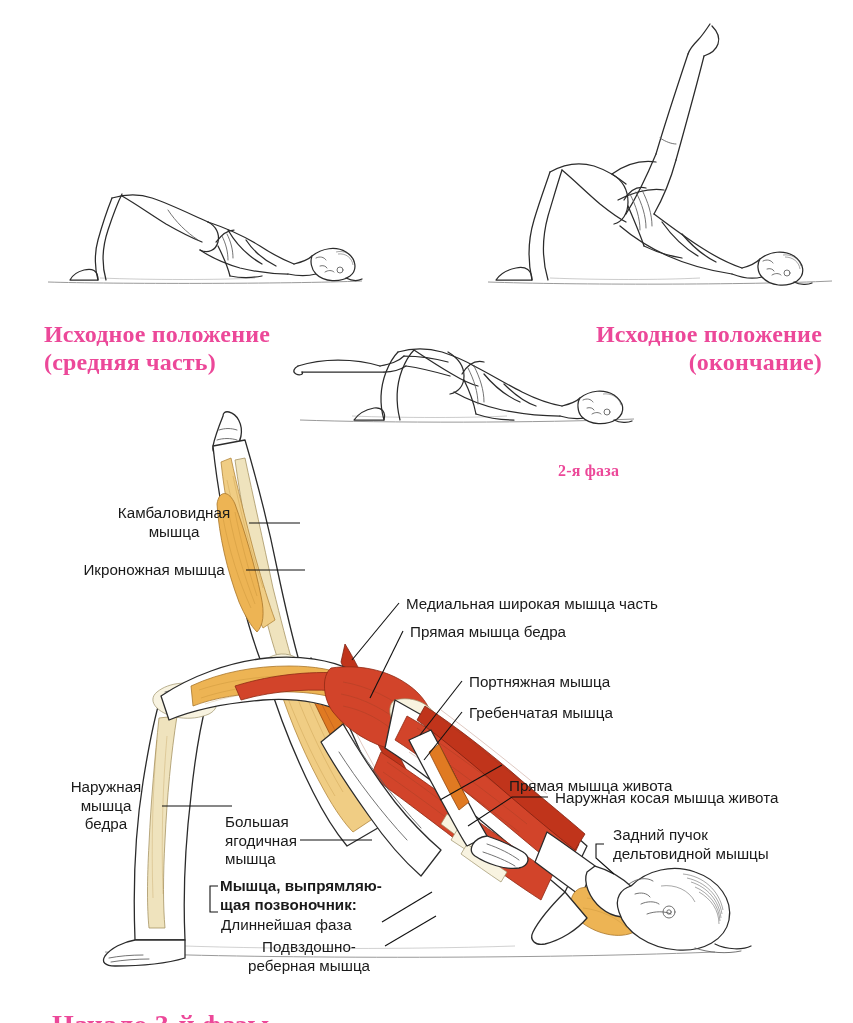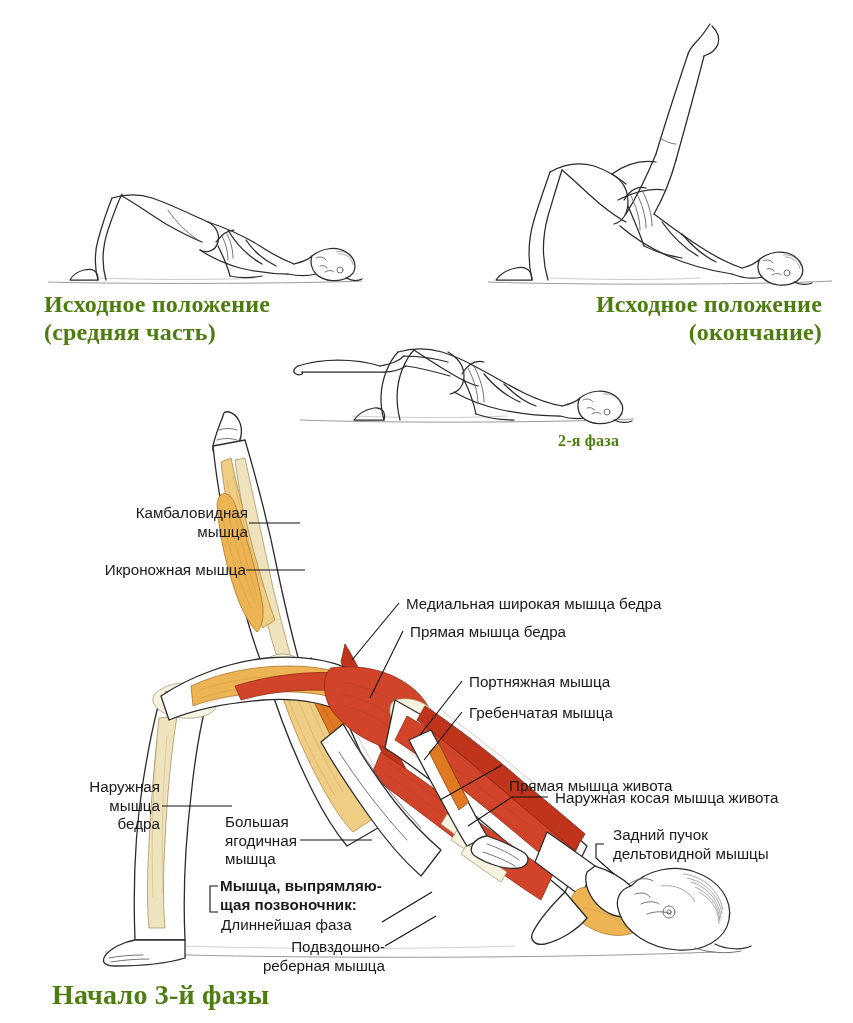--- a/index.html
+++ b/index.html
@@ -10,40 +10,41 @@
     color:#1a1a1a;
     -webkit-font-smoothing:antialiased;
   }
   .stage{position:absolute;left:0;top:0;width:853px;height:1023px;}
 
   
   .phase-label{
     position:absolute;
     font-family:"Liberation Serif","DejaVu Serif",serif;
     font-weight:bold;
-    color:#4d7c0f;
+    color:#ec4899;
     letter-spacing:.2px;
     line-height:1.18;
     white-space:pre-line;
+    margin-top:30px;
   }
   .phase-1{left:44px;top:290px;font-size:24px;}
   .phase-2{left:560px;top:290px;font-size:24px;text-align:right;width:262px;}
   .phase-3{left:558px;top:432px;font-size:16px;}
   .phase-4{left:52px;top:978px;font-size:28px;}
 
   
   .lbl{
     position:absolute;
     font-size:15.2px;
     line-height:1.22;
     color:#1a1a1a;
     white-space:pre-line;
   }
   .lbl.b{font-weight:bold;}
-  .lbl.ra{text-align:right;}
+  .lbl.ra{text-align:center;}
 
   
   svg.leaders{position:absolute;left:0;top:0;width:853px;height:1023px;pointer-events:none;}
   svg.leaders line,svg.leaders path{stroke:#111;stroke-width:1.1;fill:none;}
 
   
   .fig{position:absolute;}
   .fig svg{display:block;overflow:visible;}
   .ink{stroke:#2b2b2b;stroke-width:1.25;fill:none;stroke-linecap:round;stroke-linejoin:round;}
   .ink-thin{stroke:#5a5a5a;stroke-width:.85;fill:none;stroke-linecap:round;}
@@ -420,21 +421,21 @@
   <div class="phase-label phase-3">2-я фаза</div>
 
   <div class="phase-label phase-4">Начало 3-й фазы</div>
 
   <div class="lbl ra" style="left:100px;top:504px;width:148px;">Камбаловидная
 мышца</div>
 
   <div class="lbl ra" style="left:62px;top:561px;width:184px;">Икроножная мышца</div>
 
 
-  <div class="lbl" style="left:406px;top:595px;">Медиальная широкая мышца бедра</div>
+  <div class="lbl" style="left:406px;top:595px;">Медиальная широкая мышца часть</div>
 
   <div class="lbl" style="left:410px;top:623px;">Прямая мышца бедра</div>
 
   <div class="lbl" style="left:469px;top:673px;">Портняжная мышца</div>
 
   <div class="lbl" style="left:469px;top:704px;">Гребенчатая мышца</div>
 
   <div class="lbl" style="left:509px;top:777px;">Прямая мышца живота</div>
 
   <div class="lbl" style="left:555px;top:789px;">Наружная косая мышца живота</div>

